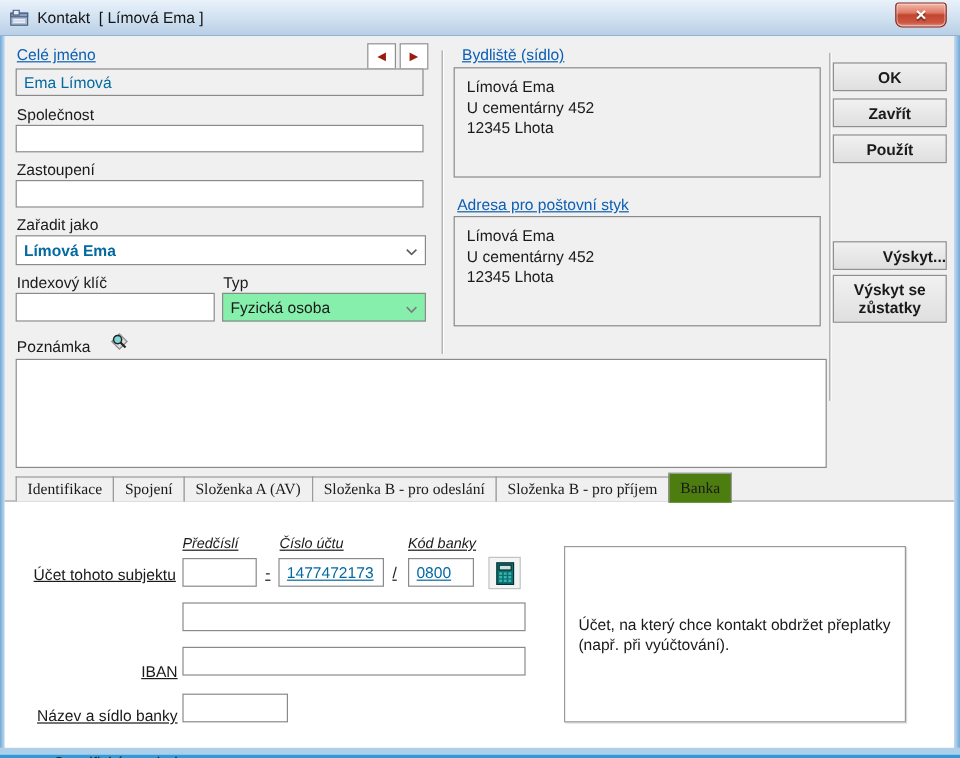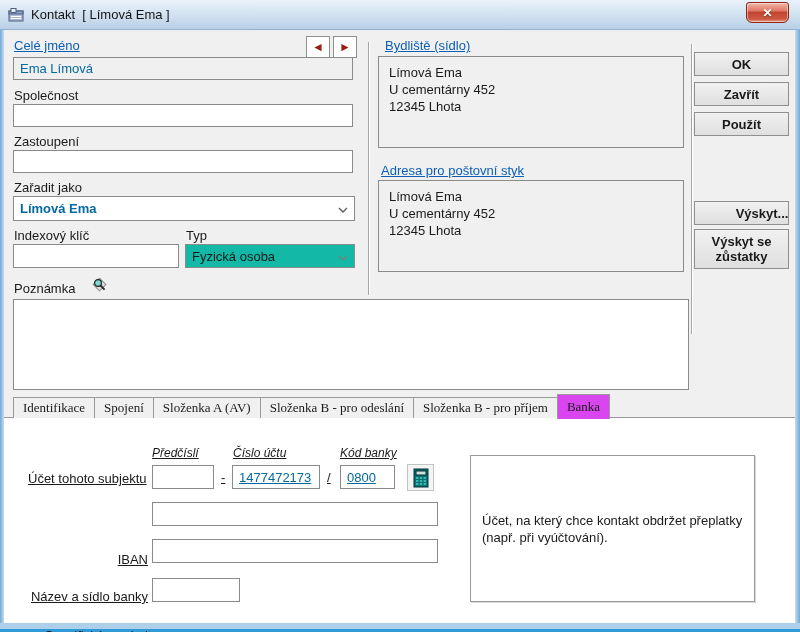--- a/index.html
+++ b/index.html
@@ -34,21 +34,21 @@
   .lbl{position:absolute;white-space:nowrap;}
   .link{position:absolute;color:#0b5fb4;text-decoration:underline;white-space:nowrap;cursor:pointer;}
   .field,.combo,.display{
     position:absolute;border:1px solid #8a8a8a;background:#fff;
     font-family:"Liberation Sans",sans-serif;font-size:13px;color:#0369a1;
     padding:0 6px;margin:0;
   }
   input.field{outline:none;}
   .display{background:#f0f0f0;display:flex;align-items:center;}
   .combo{display:flex;align-items:center;justify-content:space-between;cursor:default;}
-  .combo.disabled{background:#14b8a6;color:#1a1a1a;}
+  .combo.disabled{background:#86efac;color:#1a1a1a;}
   .chev{flex:0 0 auto;margin-left:4px;}
   .textarea{
     position:absolute;border:1px solid #8a8a8a;background:#fff;resize:none;outline:none;
     font-family:"Liberation Sans",sans-serif;font-size:13px;padding:3px 6px;
   }
   .vsep{position:absolute;width:1px;background:#a6a6a6;box-shadow:1px 0 0 #ffffff;}
   .addr-box{
     position:absolute;border:1px solid #8a8a8a;background:#f0f0f0;
     padding:7px 10px;line-height:17px;
   }
@@ -63,21 +63,21 @@
     border:1px solid #8f8f8f;display:flex;align-items:center;justify-content:center;
     color:#9b1b10;font-size:12px;line-height:1;cursor:default;
   }
 
   
   .tabstrip{position:absolute;left:4px;right:5px;top:396px;height:22px;display:flex;align-items:flex-end;padding-left:9px;z-index:2;font-family:Liberation Serif, serif;}
   .tab{
     height:21px;line-height:20px;padding:0 9px;background:#f0f0f0;
     border:1px solid #9a9a9a;border-bottom:none;margin-right:-1px;white-space:nowrap;cursor:default;
   }
-  .tab.active{height:25px;line-height:23px;background:#d946ef;position:relative;z-index:4;margin-bottom:-1px;}
+  .tab.active{height:25px;line-height:23px;background:#4d7c0f;position:relative;z-index:4;margin-bottom:-1px;}
   .panel{position:absolute;left:4px;right:5px;top:417px;bottom:9px;background:#fff;border-top:1px solid #9a9a9a;z-index:1;}
 
   .ital{position:absolute;font-style:italic;font-size:12px;color:#1a1a1a;white-space:nowrap;}
   .rlabel{position:absolute;left:20px;width:128px;text-align:right;white-space:nowrap;margin-top:44px;}
   .infobox{
     position:absolute;left:470px;top:455px;width:285px;height:147px;background:#fff;
     border:1px solid #9a9a9a;box-shadow:1px 1px 0 #d9d9d9;
     display:flex;align-items:center;padding:0 11px;line-height:17px;z-index:3;
   }
   .calc-btn{

